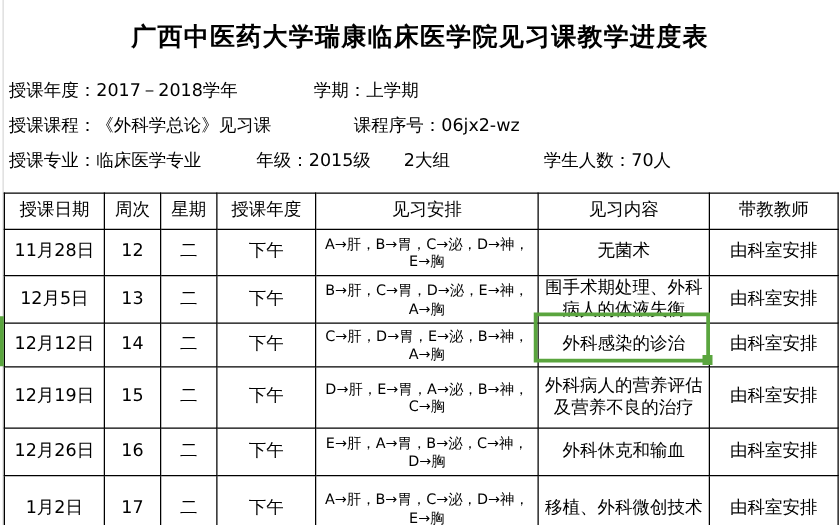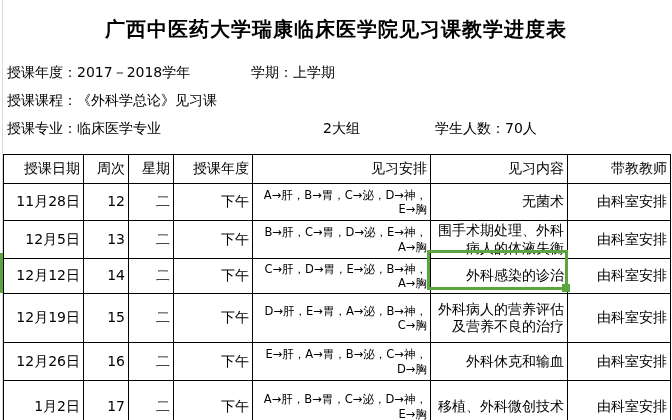--- a/index.html
+++ b/index.html
@@ -18,21 +18,21 @@
   #line1{top:64px;}
   #line2{top:92px;}
   #line3{top:120px;}
   table.sched{
     position:absolute;left:3px;top:154px;width:667px;
     border-collapse:collapse;table-layout:fixed;
     font-size:14px;
   }
   table.sched td,table.sched th{
     border:1px solid #000;padding:1px 3px;overflow:hidden;
-    font-weight:normal;text-align:right;vertical-align:middle;
+    font-weight:normal;text-align:center;vertical-align:middle;
     line-height:1.25;
     margin-left:41px;
   }
   td.arr{font-size:11.5px;text-align:left;line-height:1.35;}
   td.cont{text-align:left;}
   tr.hrow{height:29px;}
   tr.r0{height:37px;} tr.r1{height:36px;} tr.r2{height:35px;}
   tr.r3{height:49px;} tr.r4{height:38px;} tr.r5{height:52px;}
   .sel-box{
     position:absolute;left:427px;top:250px;width:141px;height:40px;
@@ -52,24 +52,26 @@
 
 <div class="doc-title">广西中医药大学瑞康临床医学院见习课教学进度表</div>
 
 <div class="info-line" id="line1">
   <span class="seg" style="left:7px">授课年度：2017－2018学年</span>
   <span class="seg" style="left:251px">学期：上学期</span>
 </div>
 
 <div class="info-line" id="line2">
   <span class="seg" style="left:7px">授课课程：《外科学总论》见习课</span>
+  <span class="seg" style="left:283px">课程序号：06jx2-wz</span>
 </div>
 
 <div class="info-line" id="line3">
   <span class="seg" style="left:7px">授课专业：临床医学专业</span>
+  <span class="seg" style="left:205px">年级：2015级</span>
   <span class="seg" style="left:323px">2大组</span>
   <span class="seg" style="left:435px">学生人数：70人</span>
 </div>
 
 <table class="sched">
   <colgroup>
     <col style="width:80px">
       <col style="width:45px">
       <col style="width:45px">
     <col style="width:79px">

